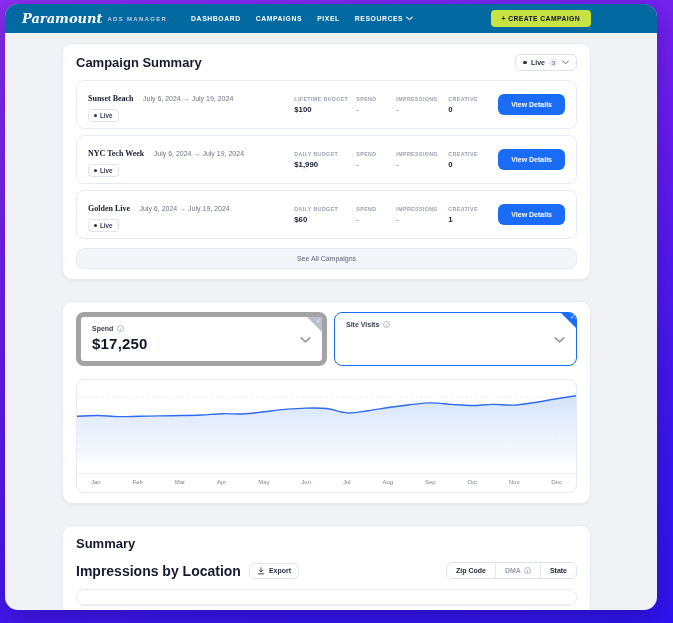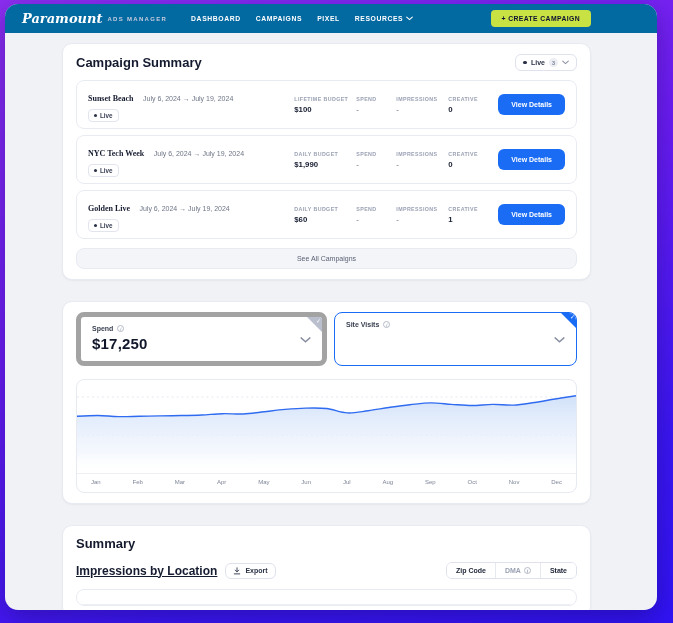--- a/index.html
+++ b/index.html
@@ -91,21 +91,21 @@
   .info-icon::before { content: "i"; font-style: italic; }
 
   
   .chart-box { border: 1px solid #e7eaf1; border-radius: 8px; overflow: hidden; background: #fff; }
   .chart-svg { display: block; width: 100%; height: 93px; }
   .months { display: flex; justify-content: space-between; padding: 5px 14px 7px; border-top: 1px solid #edeff5; }
   .months span { font-size: 6px; color: #7e8598; }
 
   
   .ins-sub { display: flex; align-items: center; margin: 11px 0 10px; }
-  .ins-subtitle { font-size: 12px; font-weight: bold; color: #161c30; margin-right: 8px; text-decoration: underline; }
+  .ins-subtitle { font-size: 14px; font-weight: bold; color: #161c30; margin-right: 8px; }
   .segmented { margin-left: auto; display: flex; border: 1px solid #dfe2ec; border-radius: 6px;
     overflow: hidden; background: #fff; }
   .segment { padding: 4px 9px; font-size: 7px; font-weight: bold; color: #1c2335; background: #fff;
     border: none; border-left: 1px solid #e6e9f0; font-family: inherit; cursor: pointer;
     display: inline-flex; align-items: center; gap: 3px; }
   .segment:first-child { border-left: none; }
   .segment.muted { color: #9aa1b3; }
 
   .table { border: 1px solid #e9ebf2; border-radius: 8px; overflow: hidden; background: #fff; }
   .t-head, .t-row { display: grid; grid-template-columns: 43% 20% 37%; padding: 7px 12px; }

